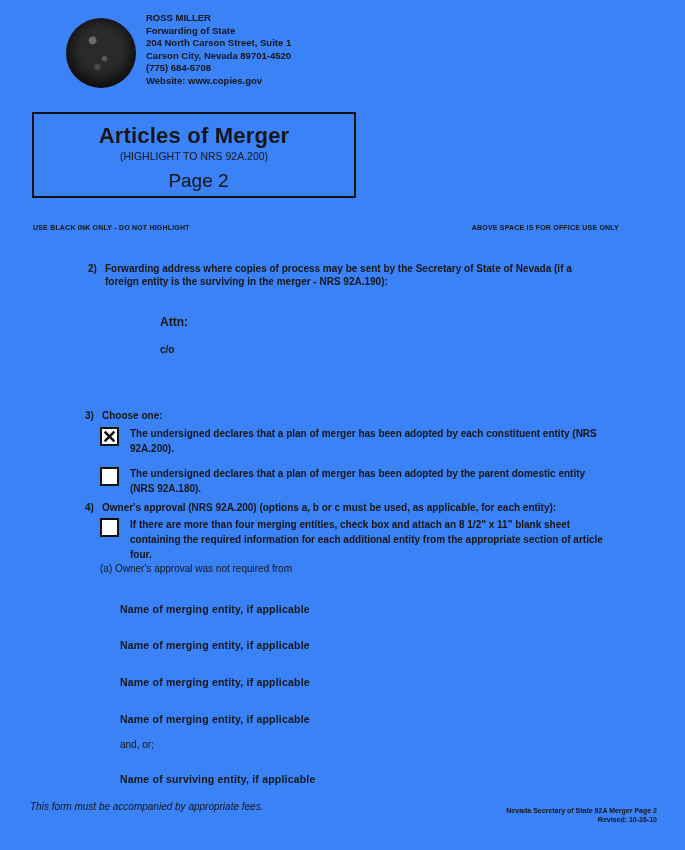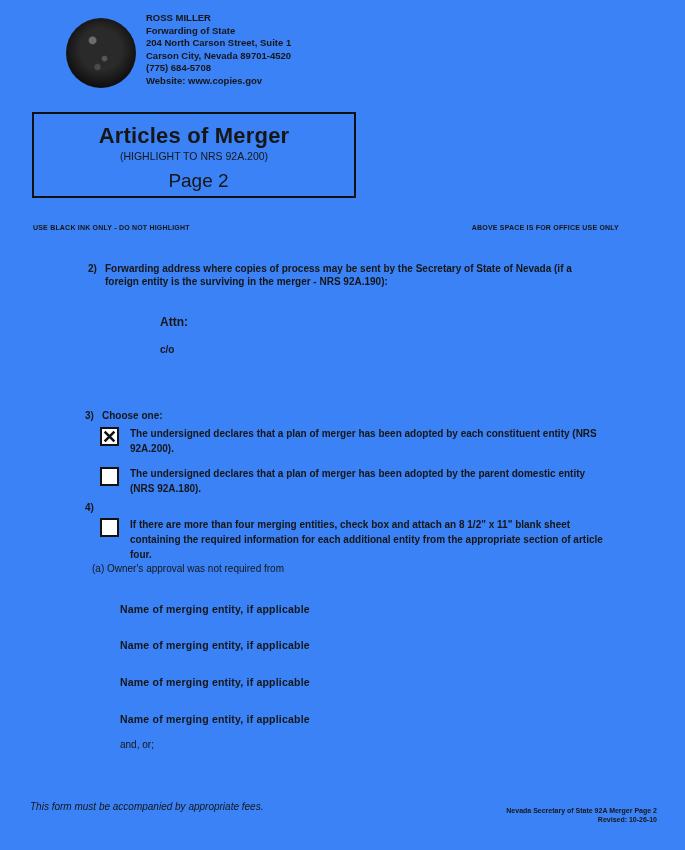--- a/index.html
+++ b/index.html
@@ -57,21 +57,21 @@
   .checkbox.checked svg{display:block;}
   .opt-text{font-size:10px;font-weight:bold;line-height:15px;width:468px;}
 
   .cb1{left:100px;top:427px;}
   .txt1{left:130px;top:426px;}
   .cb2{left:100px;top:467px;}
   .txt2{left:130px;top:466px;}
   .cb3{left:100px;top:518px;}
   .txt3{left:130px;top:517px;width:480px;}
 
-  .sub-a{left:92px;top:563px;font-size:10px;}
+  .sub-a{left:100px;top:563px;font-size:10px;}
   .name-label{left:120px;font-size:10.5px;font-weight:600;letter-spacing:.2px;}
   .and-or{left:120px;top:739px;font-size:10px;}
 
   .footer-left{left:30px;top:801px;font-size:10px;font-style:italic;text-align:right;}
   .footer-right{right:28px;top:806px;font-size:7px;line-height:9px;text-align:right;font-weight:600;}
 </style>
 </head>
 <body>
 
 <div class="page">
@@ -114,34 +114,36 @@
   </div>
   <div class="abs opt-text txt1">The undersigned declares that a plan of merger has been adopted by each constituent entity (NRS 92A.200).</div>
 
   <div class="abs checkbox cb2">
     
   </div>
   <div class="abs opt-text txt2">The undersigned declares that a plan of merger has been adopted by the parent domestic entity (NRS 92A.180).</div>
 
   <div class="abs item4-label numbered">
     <span class="num">4)</span>
+    <span>Owner's approval (NRS 92A.200) (options a, b or c must be used, as applicable, for each entity):</span>
   </div>
 
   <div class="abs checkbox cb3">
     
   </div>
   <div class="abs opt-text txt3">If there are more than four merging entities, check box and attach an 8 1/2" x 11" blank sheet containing the required information for each additional entity from the appropriate section of article four.</div>
 
   <div class="abs sub-a">(a) Owner's approval was not required from</div>
 
   <div class="abs name-label" style="top:603px">Name of merging entity, if applicable</div>
   <div class="abs name-label" style="top:639px">Name of merging entity, if applicable</div>
   <div class="abs name-label" style="top:676px">Name of merging entity, if applicable</div>
   <div class="abs name-label" style="top:713px">Name of merging entity, if applicable</div>
   <div class="abs and-or">and, or;</div>
+  <div class="abs name-label" style="top:773px">Name of surviving entity, if applicable</div>
 
   <div class="abs footer-left">This form must be accompanied by appropriate fees.</div>
   <div class="abs footer-right">
     <div>Nevada Secretary of State 92A Merger Page 2</div>
     <div>Revised: 10-26-10</div>
   </div>
 
 </div>
 
 </body></html>

